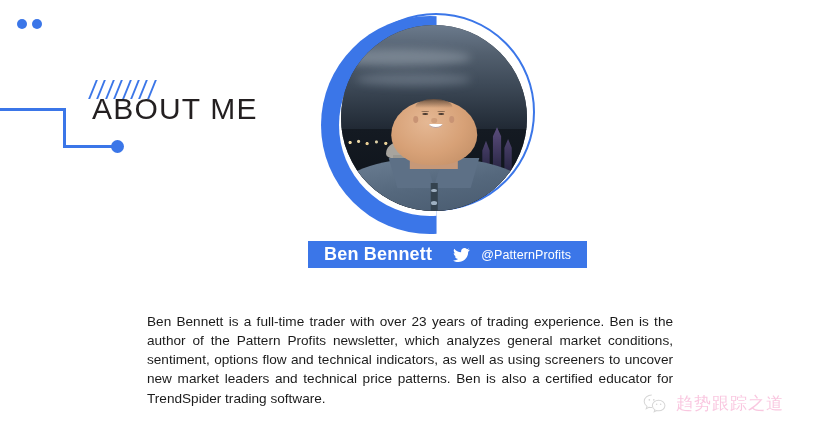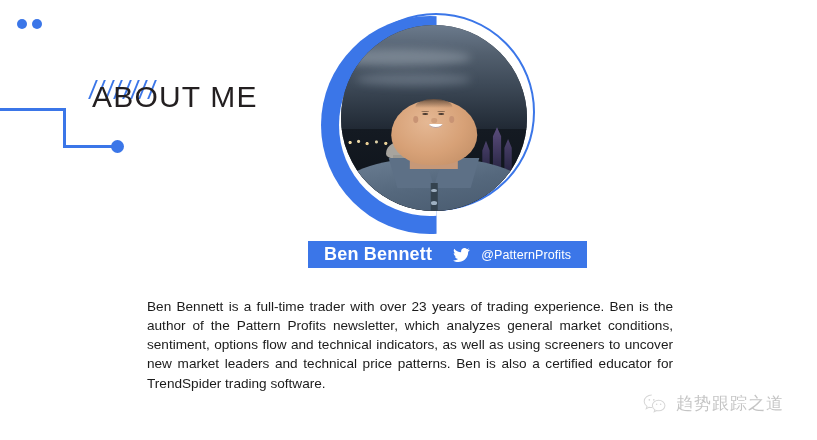--- a/index.html
+++ b/index.html
@@ -93,21 +93,21 @@
     width: 13px;
     height: 13px;
     border-radius: 50%;
     background: #3b76e8;
   }
 
   
   .heading {
     position: absolute;
     left: 92px;
-    top: 80px;
+    top: 92px;
     font-size: 30px;
     letter-spacing: 1.2px;
     color: #231f20;
     font-weight: 400;
     white-space: nowrap;
   }
 
   
   .portrait-wrap {
     position: absolute;
@@ -389,21 +389,21 @@
   .badge .bhandle {
     color: #ffffff;
     font-size: 12.5px;
     letter-spacing: 0.1px;
   }
 
   
   .bio {
     position: absolute;
     left: 147px;
-    top: 283px;
+    top: 298px;
     width: 526px;
     font-size: 13.6px;
     line-height: 19.3px;
     color: #1b1b1b;
     text-align: justify;
     text-justify: inter-word;
   }
 
   
   .watermark {
@@ -415,21 +415,21 @@
     gap: 9px;
     opacity: 0.30;
   }
   .watermark .wechat-icon {
     display: block;
     width: 24px;
     height: 22px;
   }
   .watermark .wm-text {
     font-size: 17px;
-    color: #404040;
+    color: #ec4899;
     letter-spacing: 1px;
     font-family: "DejaVu Sans", sans-serif;
   }
 </style>
 </head>
 <body>
 
 <div id="slide">
 
   <div class="dot-pair">

